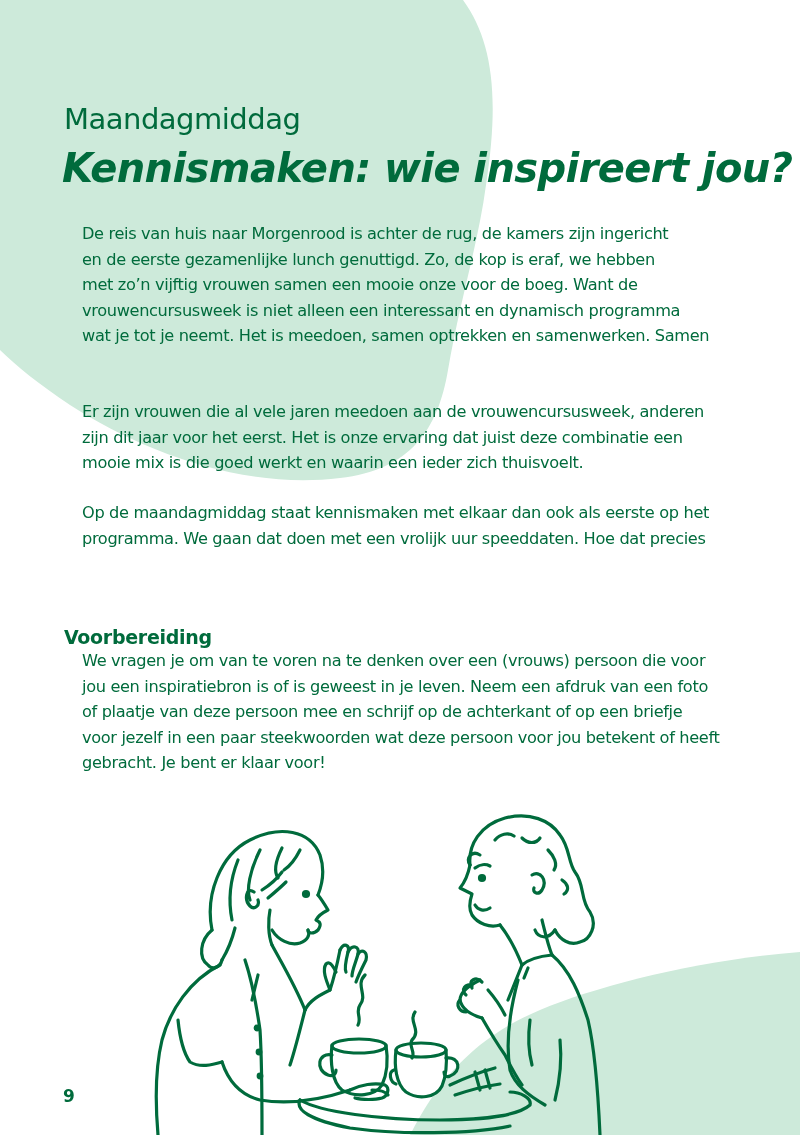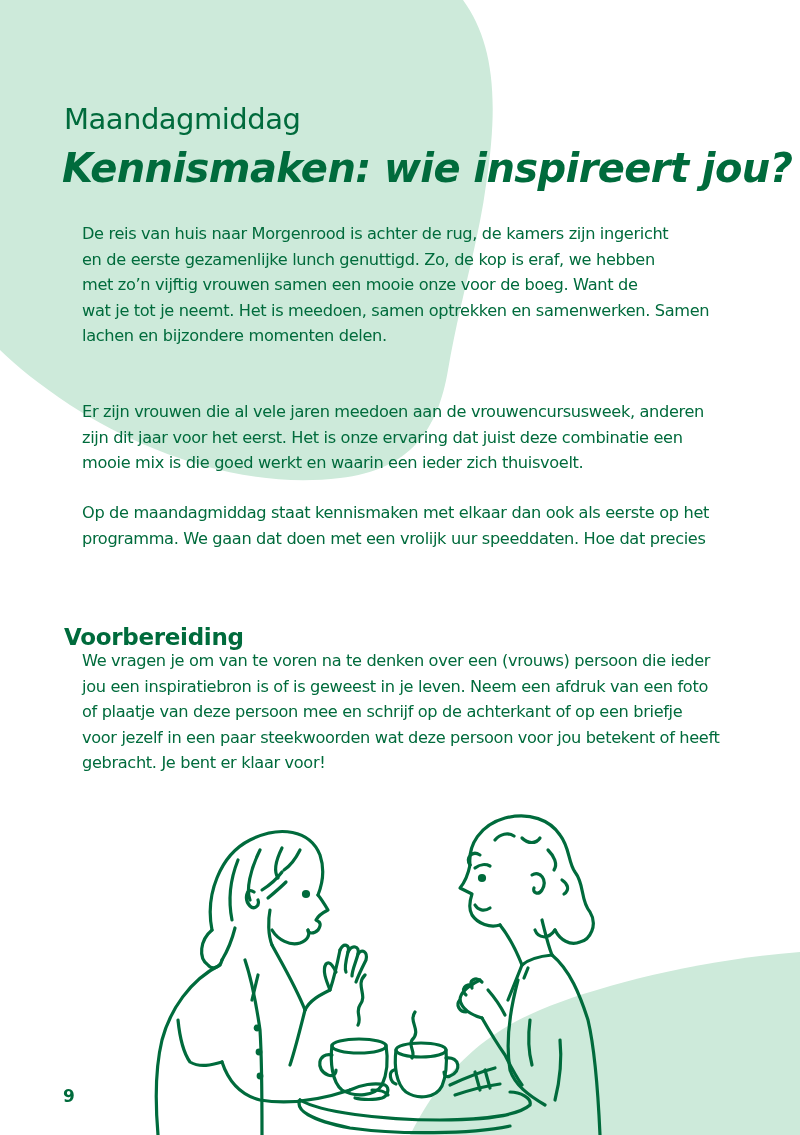--- a/index.html
+++ b/index.html
@@ -67,21 +67,21 @@
       color: #006b3c;
     }
     .para .ln { display: block; white-space: nowrap; margin-left: 18px; }
     .p1 { top: 205px; }
     .p2 { top: 383px; }
     .p3 { top: 484px; }
     .section-heading {
       position: absolute;
       left: 64px;
       top: 609px;
-      font-size: 23px;
+      font-size: 19px;
       font-weight: bold;
       margin: 0;
       line-height: 24px;
       letter-spacing: -0.3px;
       color: #006b3c;
     }
     .p4 { top: 632px; }
     .illustration {
       position: absolute;
       left: 150px;
@@ -113,39 +113,39 @@
   </svg>
 
   <div class="content">
     <h2 class="subtitle">Maandagmiddag</h2>
     <h1 class="title">Kennismaken: wie inspireert jou?</h1>
 
     <p class="para p1">
       <span class="ln">De reis van huis naar Morgenrood is achter de rug, de kamers zijn ingericht</span>
       <span class="ln">en de eerste gezamenlijke lunch genuttigd. Zo, de kop is eraf, we hebben</span>
       <span class="ln">met zo’n vijftig vrouwen samen een mooie onze voor de boeg. Want de</span>
+      <span class="ln">vrouwencursusweek is niet alleen een interessant en dynamisch programma</span>
       <span class="ln">wat je tot je neemt. Het is meedoen, samen optrekken en samenwerken. Samen</span>
-      <span class="ln">lachen en bijzondere momenten delen.</span>
     </p>
 
     <p class="para p2">
       <span class="ln">Er zijn vrouwen die al vele jaren meedoen aan de vrouwencursusweek, anderen</span>
       <span class="ln">zijn dit jaar voor het eerst. Het is onze ervaring dat juist deze combinatie een</span>
       <span class="ln">mooie mix is die goed werkt en waarin een ieder zich thuisvoelt.</span>
     </p>
 
     <p class="para p3">
       <span class="ln">Op de maandagmiddag staat kennismaken met elkaar dan ook als eerste op het</span>
       <span class="ln">programma. We gaan dat doen met een vrolijk uur speeddaten. Hoe dat precies</span>
     </p>
 
     <h3 class="section-heading">Voorbereiding</h3>
 
     <p class="para p4">
-      <span class="ln">We vragen je om van te voren na te denken over een (vrouws) persoon die ieder</span>
+      <span class="ln">We vragen je om van te voren na te denken over een (vrouws) persoon die voor</span>
       <span class="ln">jou een inspiratiebron is of is geweest in je leven. Neem een afdruk van een foto</span>
       <span class="ln">of plaatje van deze persoon mee en schrijf op de achterkant of op een briefje</span>
       <span class="ln">voor jezelf in een paar steekwoorden wat deze persoon voor jou betekent of heeft</span>
       <span class="ln">gebracht. Je bent er klaar voor!</span>
     </p>
   </div>
 
   <svg class="illustration" viewBox="0 0 500 335" xmlns="http://www.w3.org/2000/svg" fill="none" stroke="#006b3c" stroke-width="3.2" stroke-linecap="round" stroke-linejoin="round">
 
     <path d="M62,130 C55,95 70,55 100,40 C130,25 160,30 170,55 C175,70 172,85 168,95"></path>

